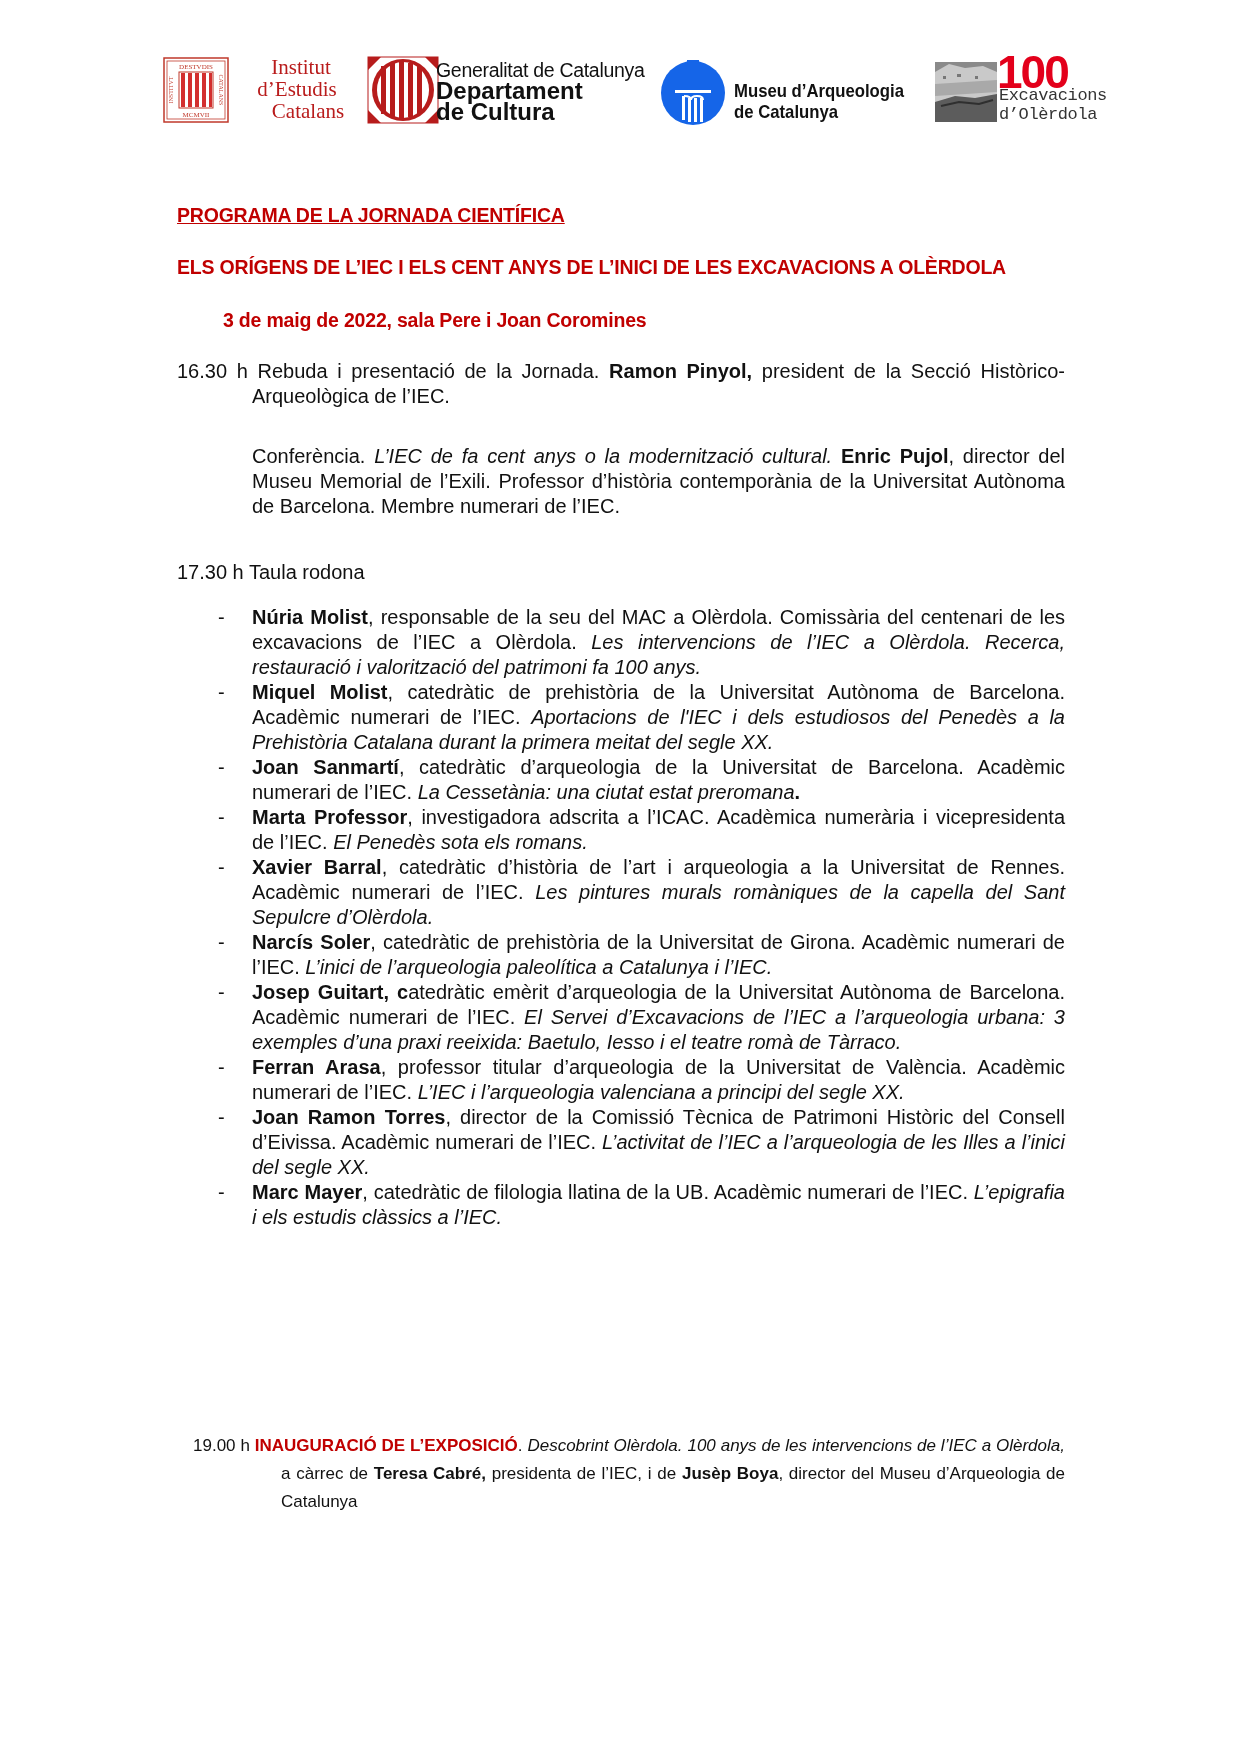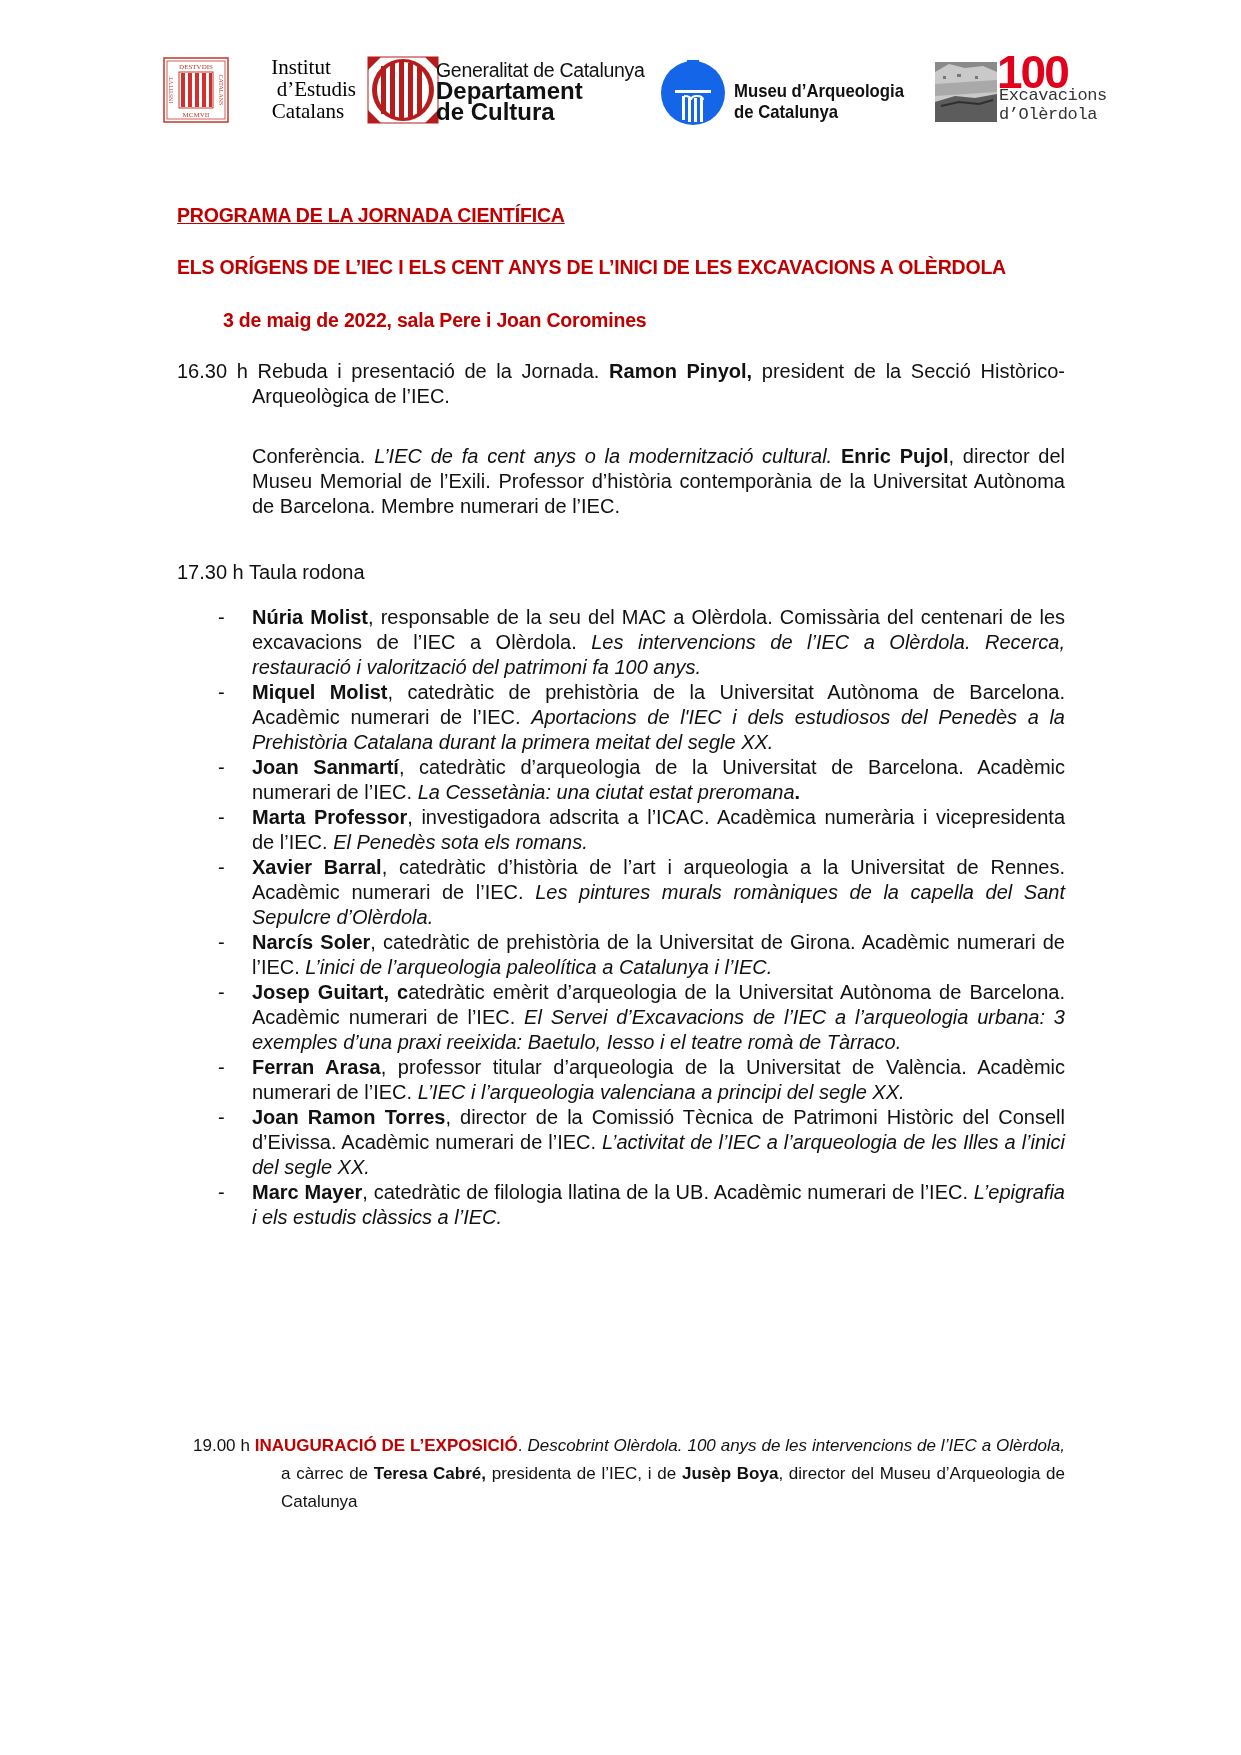--- a/index.html
+++ b/index.html
@@ -3,24 +3,24 @@
 <meta charset="utf-8">
 <style>
   html, body { margin: 0; padding: 0; background: #ffffff; }
   body { width: 1241px; height: 1755px; position: relative; overflow: hidden;
          font-family: "Liberation Sans", "DejaVu Sans", sans-serif; color: #000; }
 
   
   .logo { position: absolute; }
   .iec-seal { left: 163px; top: 57px; width: 66px; height: 66px; }
   .iec-text { left: 236px; top: 56px; width: 120px; font-family: "Liberation Serif", "DejaVu Serif", serif;
-              color: #000000; font-size: 21px; line-height: 22px; text-align: center; }
+              color: #b91c1c; font-size: 21px; line-height: 22px; text-align: center; }
   .iec-text span { display: block; }
   .iec-text .l1 { padding-left: 10px; }
-  .iec-text .l2 { text-align: right; padding-left: 2px; }
+  .iec-text .l2 { text-align: center; padding-left: 2px; }
   .iec-text .l3 { padding-left: 24px; }
   .gen-seal { left: 367px; top: 56px; width: 72px; height: 68px; }
   .gen-text { left: 436px; top: 60px; width: 230px; }
   .gen-text .l1 { display: block; font-size: 19.5px; line-height: 20px; color: #111; letter-spacing: -0.3px; }
   .gen-text .l2, .gen-text .l3 { display: block; font-size: 24px; line-height: 21px; font-weight: bold; color: #111; }
   .mac-seal { left: 660px; top: 60px; width: 66px; height: 66px; }
   .mac-text { left: 734px; top: 80px; width: 200px; font-weight: bold; font-size: 19px; line-height: 21px;
               color: #111; transform: scaleX(0.88); transform-origin: left top; }
   .mac-text span { display: block; }
   .olerdola-photo { left: 935px; top: 62px; width: 62px; height: 60px; }

